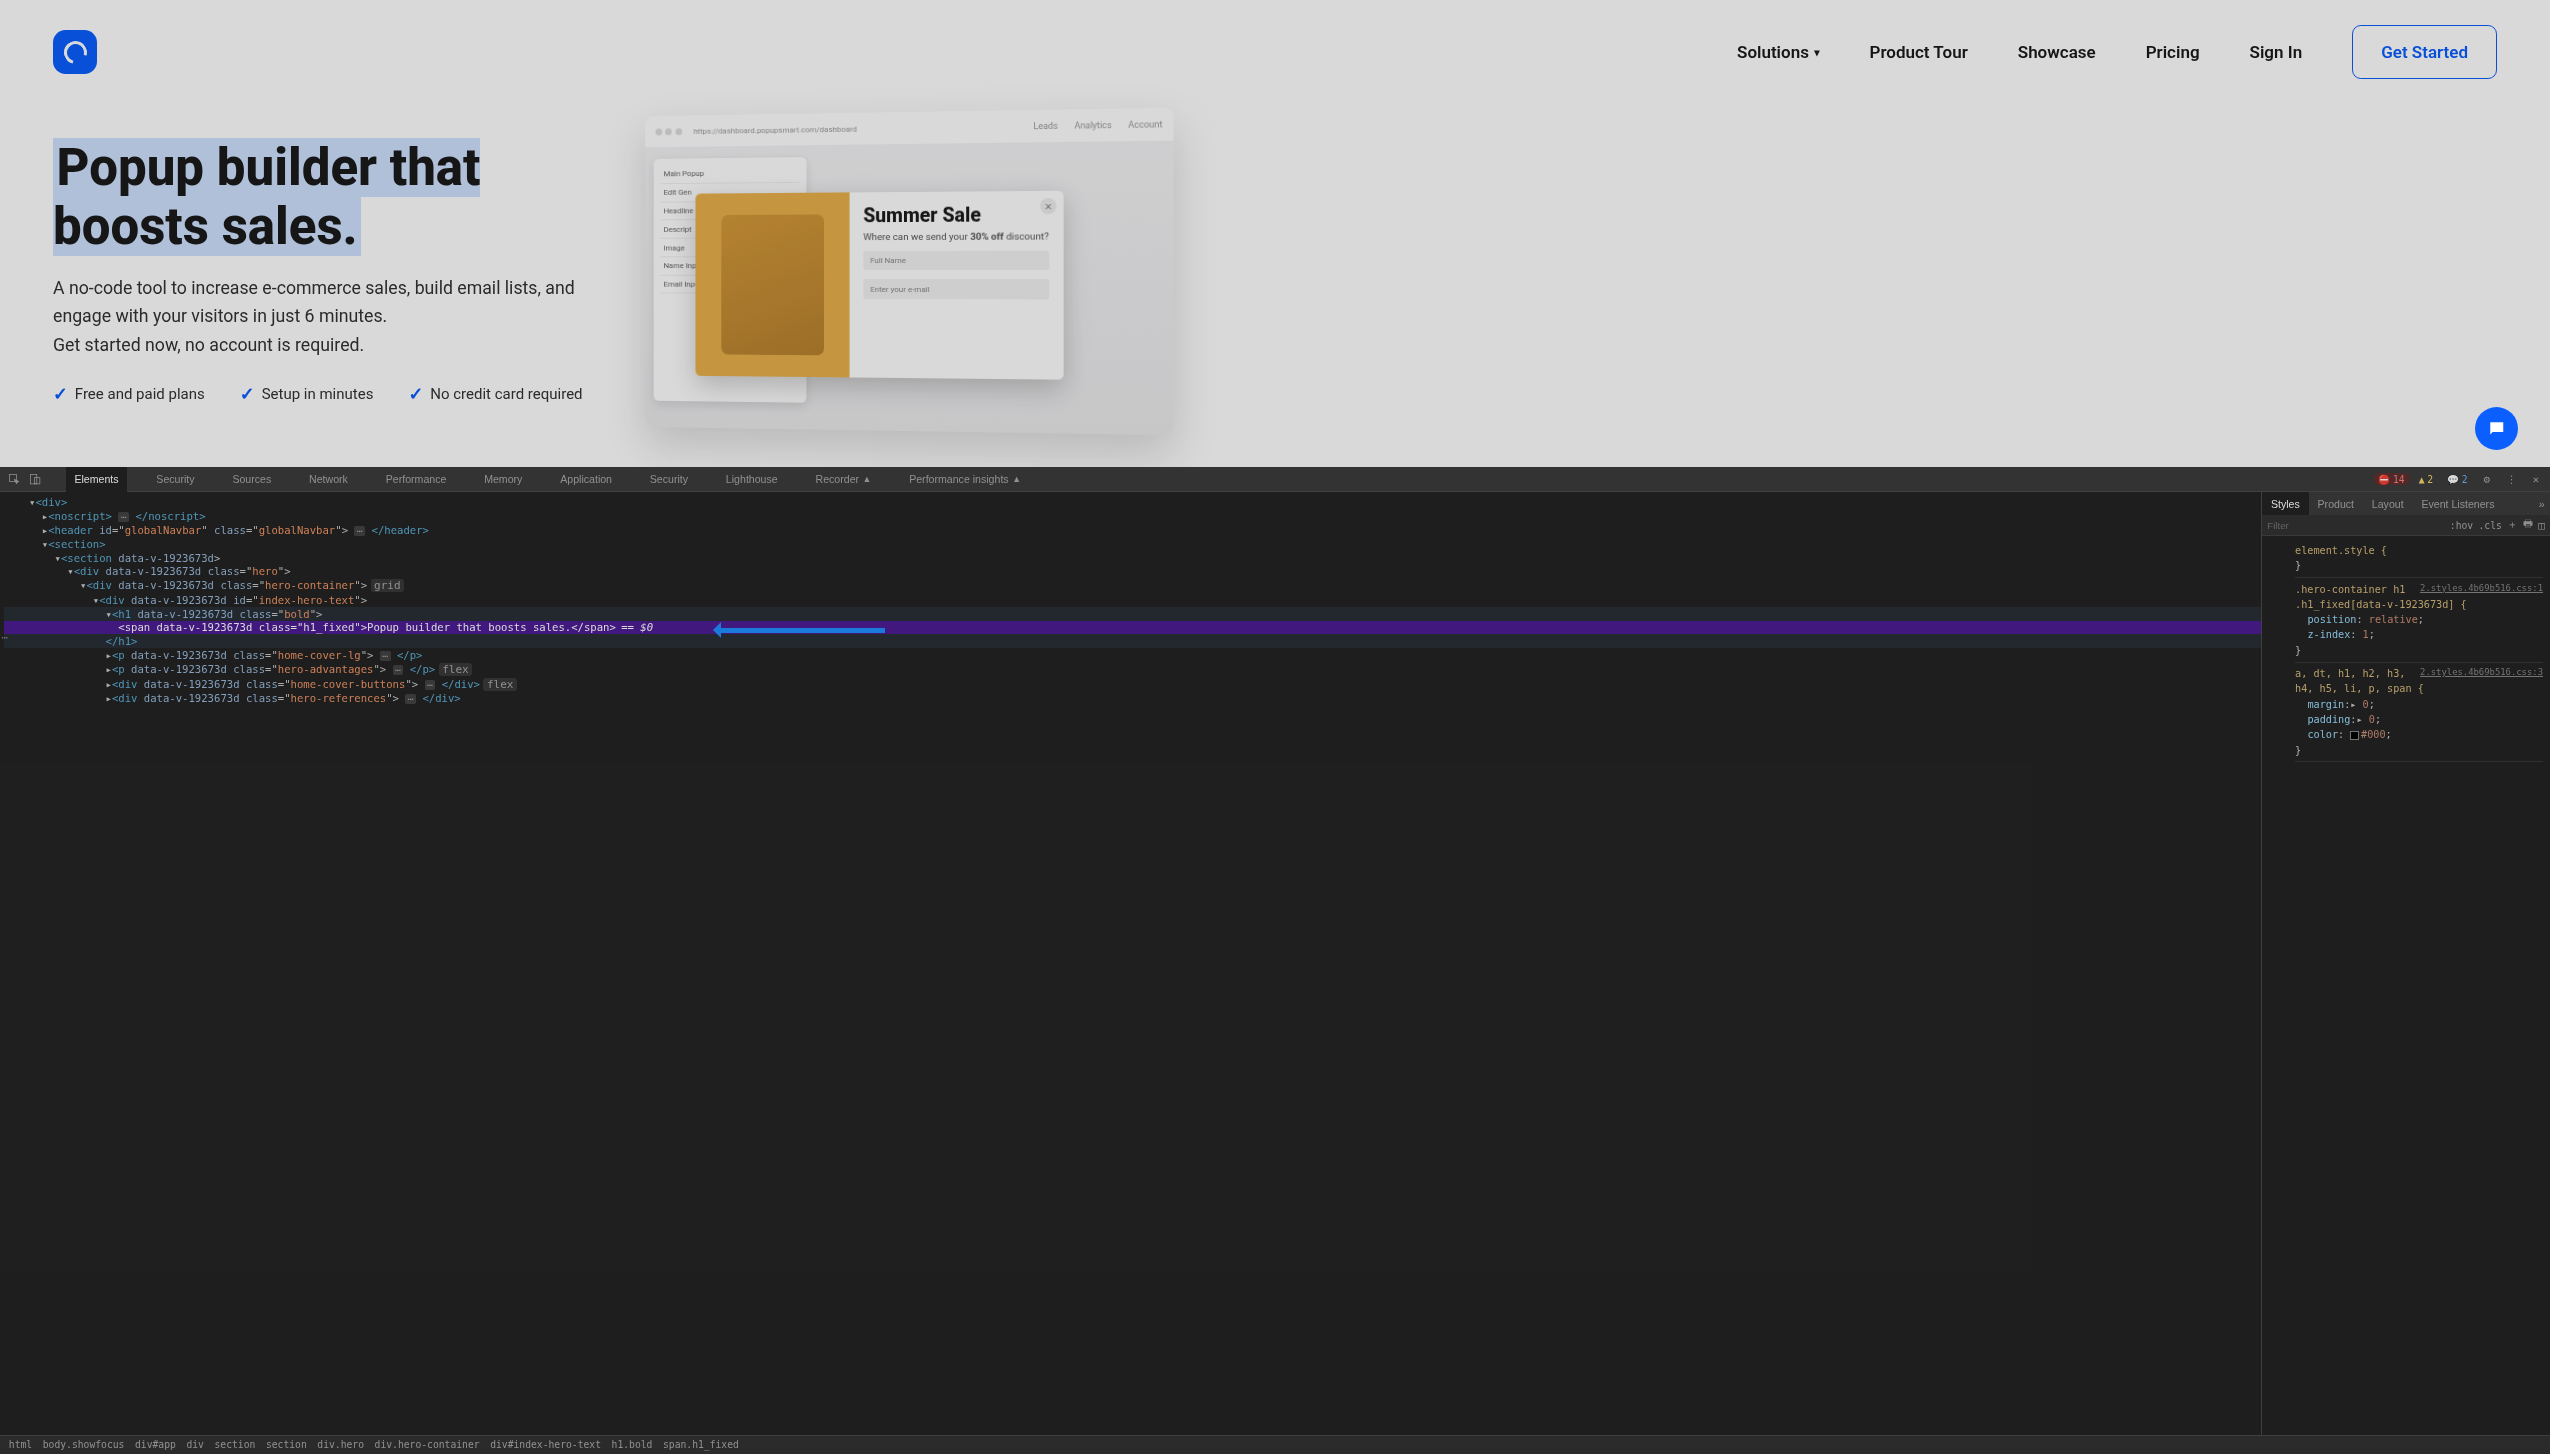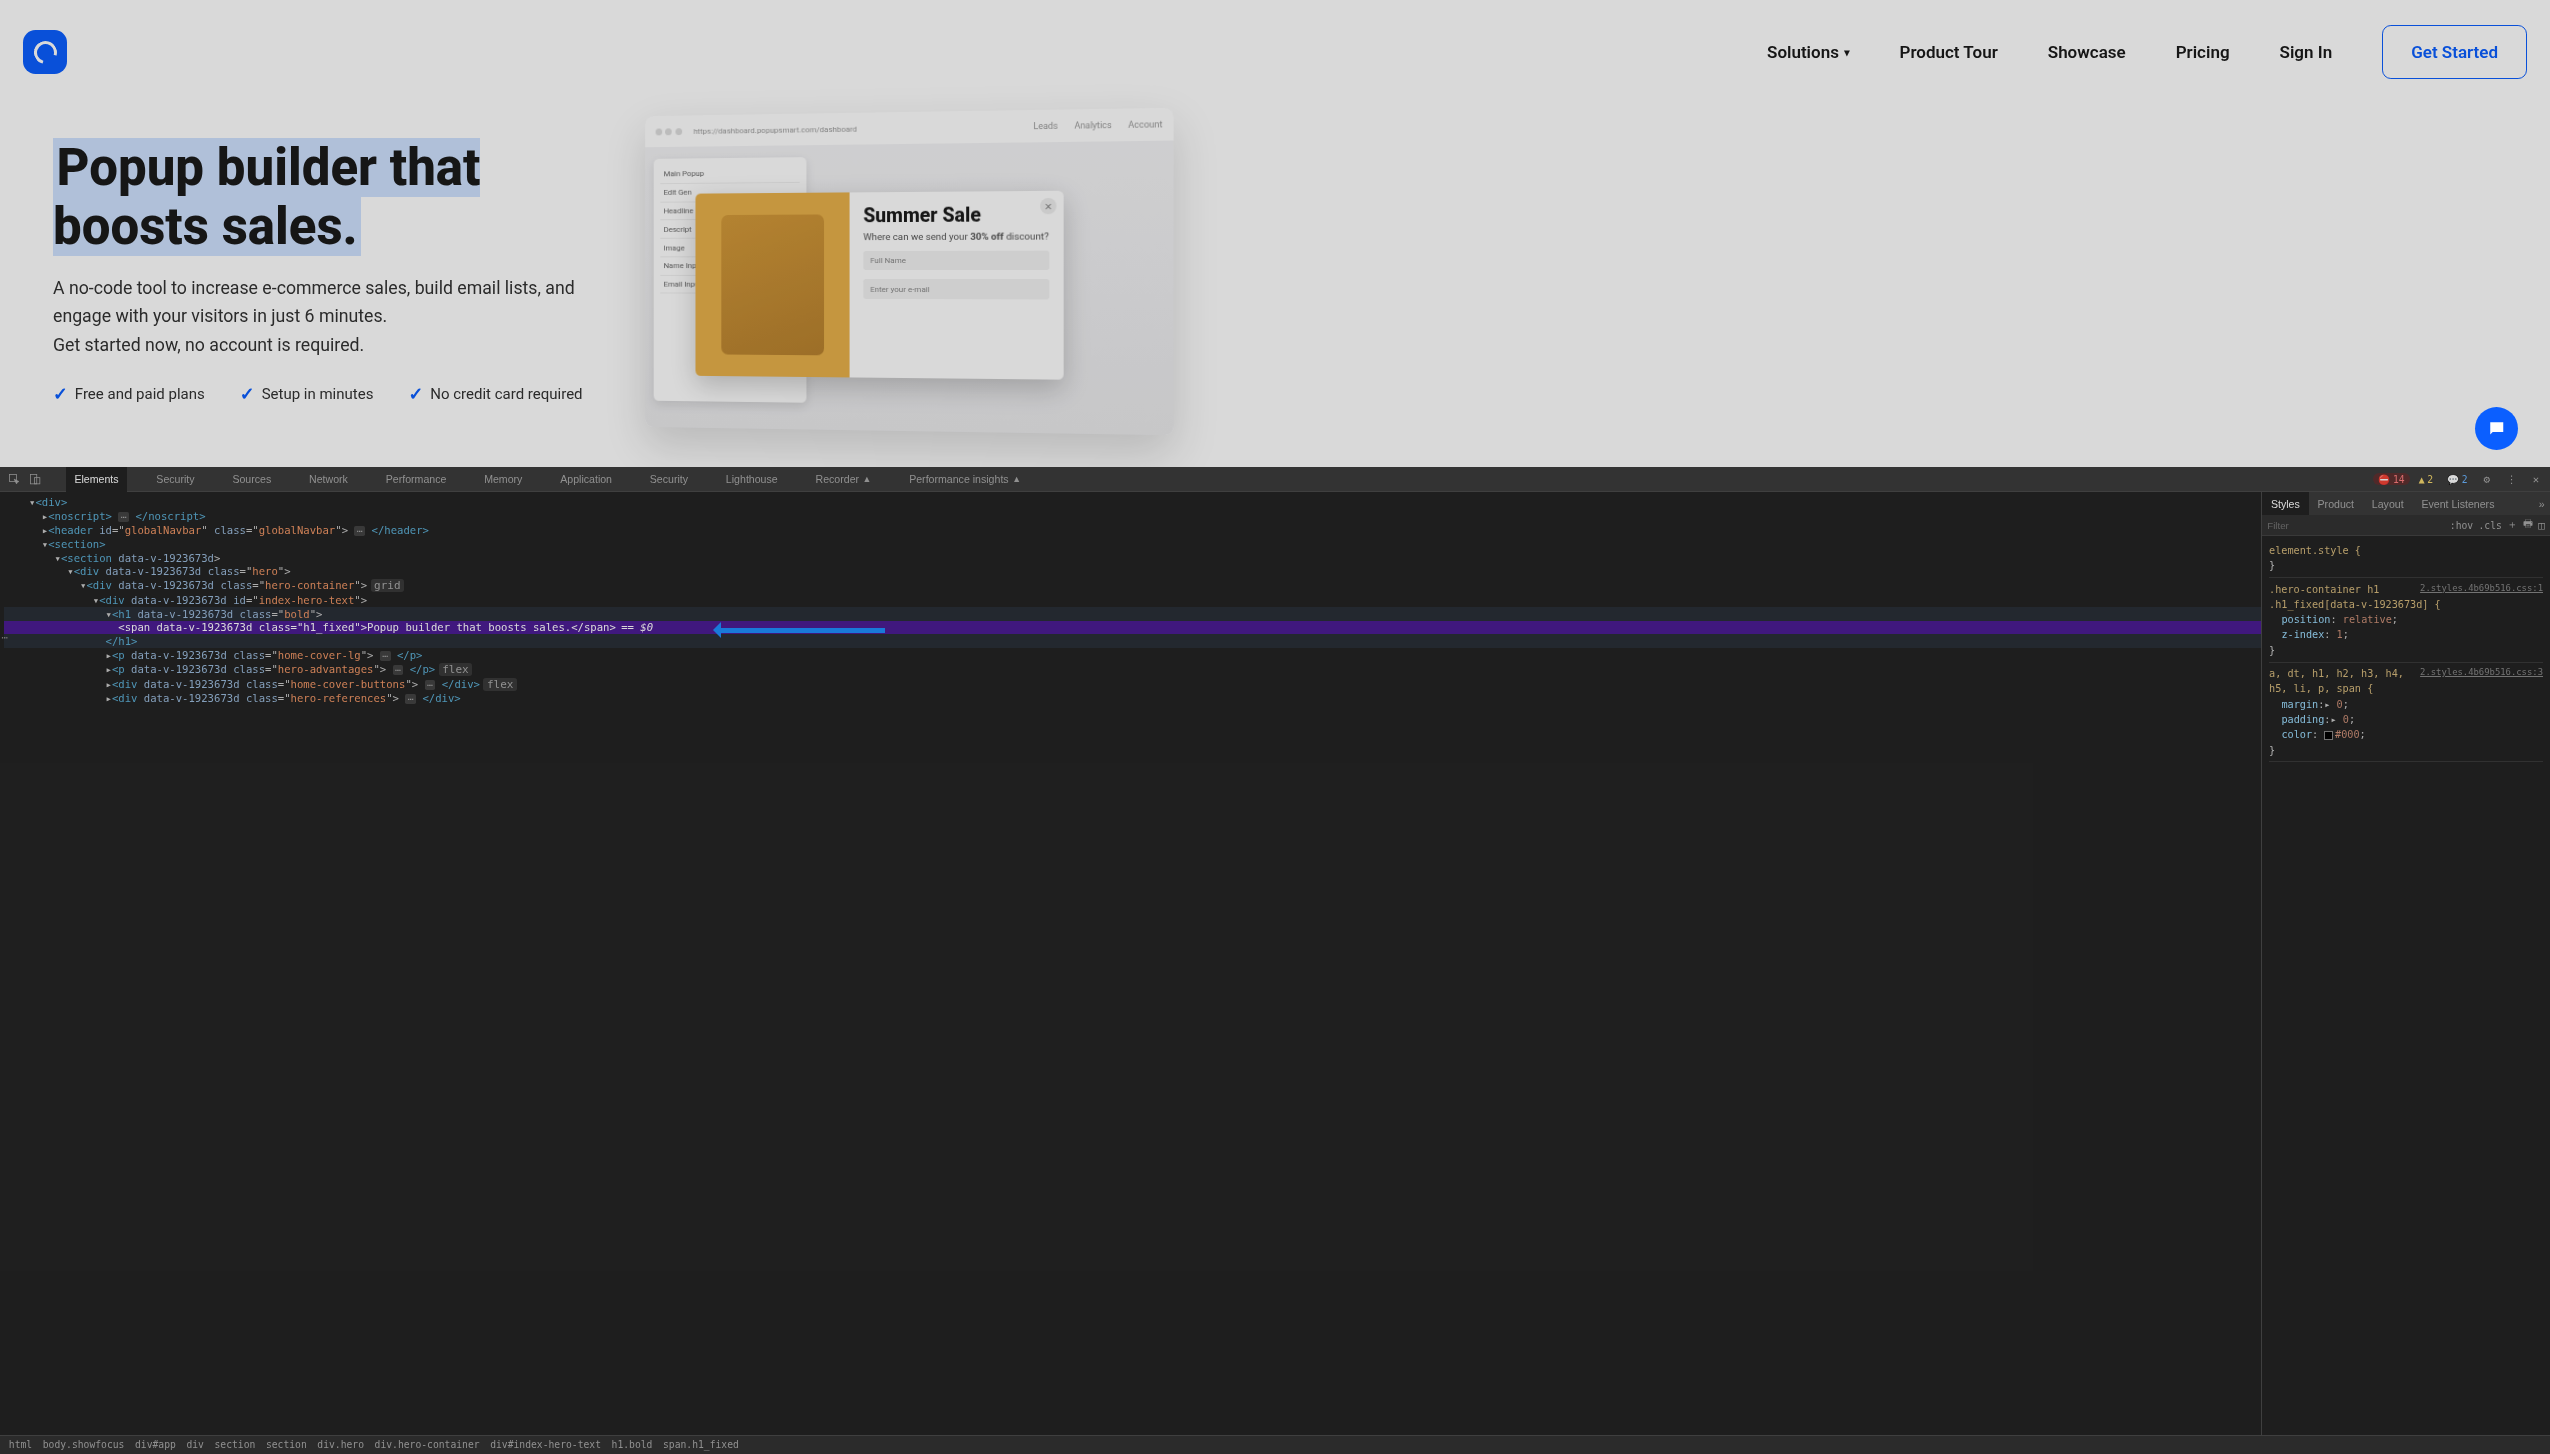--- a/index.html
+++ b/index.html
@@ -3,21 +3,21 @@
 <meta charset="utf-8">
 <style>
 * { margin: 0; padding: 0; box-sizing: border-box; }
 body { font-family: -apple-system, BlinkMacSystemFont, "Segoe UI", Roboto, sans-serif; background: #fff; overflow: hidden; }
 
 
 .page-overlay { position: fixed; inset: 0; background: rgba(0,0,0,0.15); pointer-events: none; z-index: 5; }
 .page { position: relative; height: 467px; overflow: hidden; background: #fff; }
 
 
-.nav { display: flex; align-items: center; padding: 25px 23px; }
+.nav { display: flex; align-items: center; padding: 25px 53px; }
 .logo { width: 44px; height: 44px; background: #0b5fff; border-radius: 12.4px; display: flex; align-items: center; justify-content: center; }
 .logo-inner { width: 23px; height: 23px; border: 3.5px solid #fff; border-radius: 50%; border-bottom-color: transparent; transform: rotate(-30deg); }
 .nav-items { margin-left: auto; display: flex; align-items: center; gap: 50px; }
 .nav-link { font-size: 17px; font-weight: 600; color: #1a1a1a; display: flex; align-items: center; gap: 5.3px; }
 .nav-link .chev { font-size: 10.6px; }
 .btn-outline { border: 1.3px solid #0b5fff; border-radius: 8.9px; padding: 16px 28px; font-size: 17px; font-weight: 600; color: #0b5fff; }
 
 
 .hero { padding: 35px 53px 0; display: flex; gap: 35px; }
 .hero-left { flex: 0 0 567px; }
@@ -80,21 +80,21 @@
 
 .styles-panel { width: 289px; background: #242424; border-left: 0.9px solid #4a4a4a; display: flex; flex-direction: column; }
 .sp-tabs { display: flex; background: #3c3c3c; height: 23px; align-items: center; font-family: -apple-system,sans-serif; font-size: 10.6px; }
 .sp-tab { padding: 0 8.9px; color: #aaa; height: 23px; display: flex; align-items: center; }
 .sp-tab.active { background: #242424; color: #fff; }
 .sp-tabs .more { margin-left: auto; padding: 0 5.3px; color: #aaa; }
 .sp-filter { display: flex; align-items: center; background: #333; height: 21px; padding: 0 5.3px; gap: 5.3px; border-bottom: 0.9px solid #444; }
 .sp-filter input { flex: 1; background: transparent; border: none; color: #ccc; font-size: 9.7px; outline: none; }
 .sp-filter .tok { color: #aaa; font-size: 9.7px; }
 .sp-filter .ico { color: #aaa; font-size: 10.6px; }
-.sp-rules { flex: 1; overflow: auto; padding: 3.5px 7px; font-size: 10.2px; line-height: 1.5; }
+.sp-rules { flex: 1; overflow: auto; padding: 3.5px 7px; font-size: 10.2px; line-height: 1.5; margin-left: 26px; }
 .sp-rule { border-bottom: 0.9px solid #3a3a3a; padding: 3.5px 0; }
 .sel { color: #d7ba7d; }
 .link { color: #888; float: right; text-decoration: underline; font-size: 8.9px; }
 .prop { color: #9cdcfe; margin-left: 12.4px; }
 .pval { color: #ce9178; }
 .swatch { display: inline-block; width: 8.9px; height: 8.9px; border: 0.9px solid #888; vertical-align: middle; margin-right: 1.8px; }
 
 .breadcrumb { background: #333; border-top: 0.9px solid #4a4a4a; height: 19.5px; display: flex; align-items: center; padding: 0 5.3px; gap: 1.8px; color: #aaa; font-size: 9.7px; overflow: hidden; }
 .bc-item { padding: 0 3.5px; text-align: center; }
 .sep { color: #666; }

